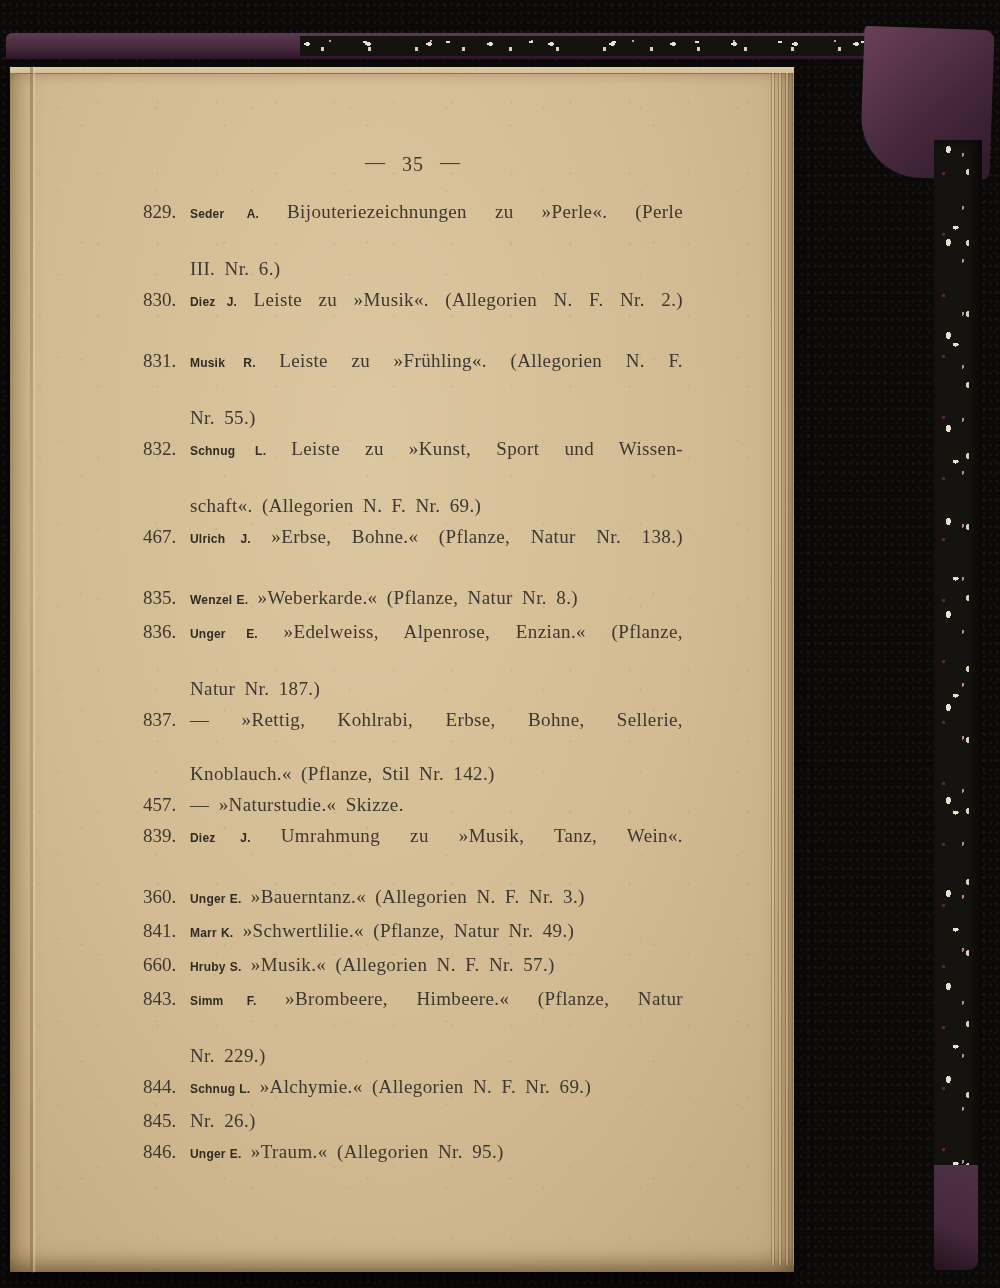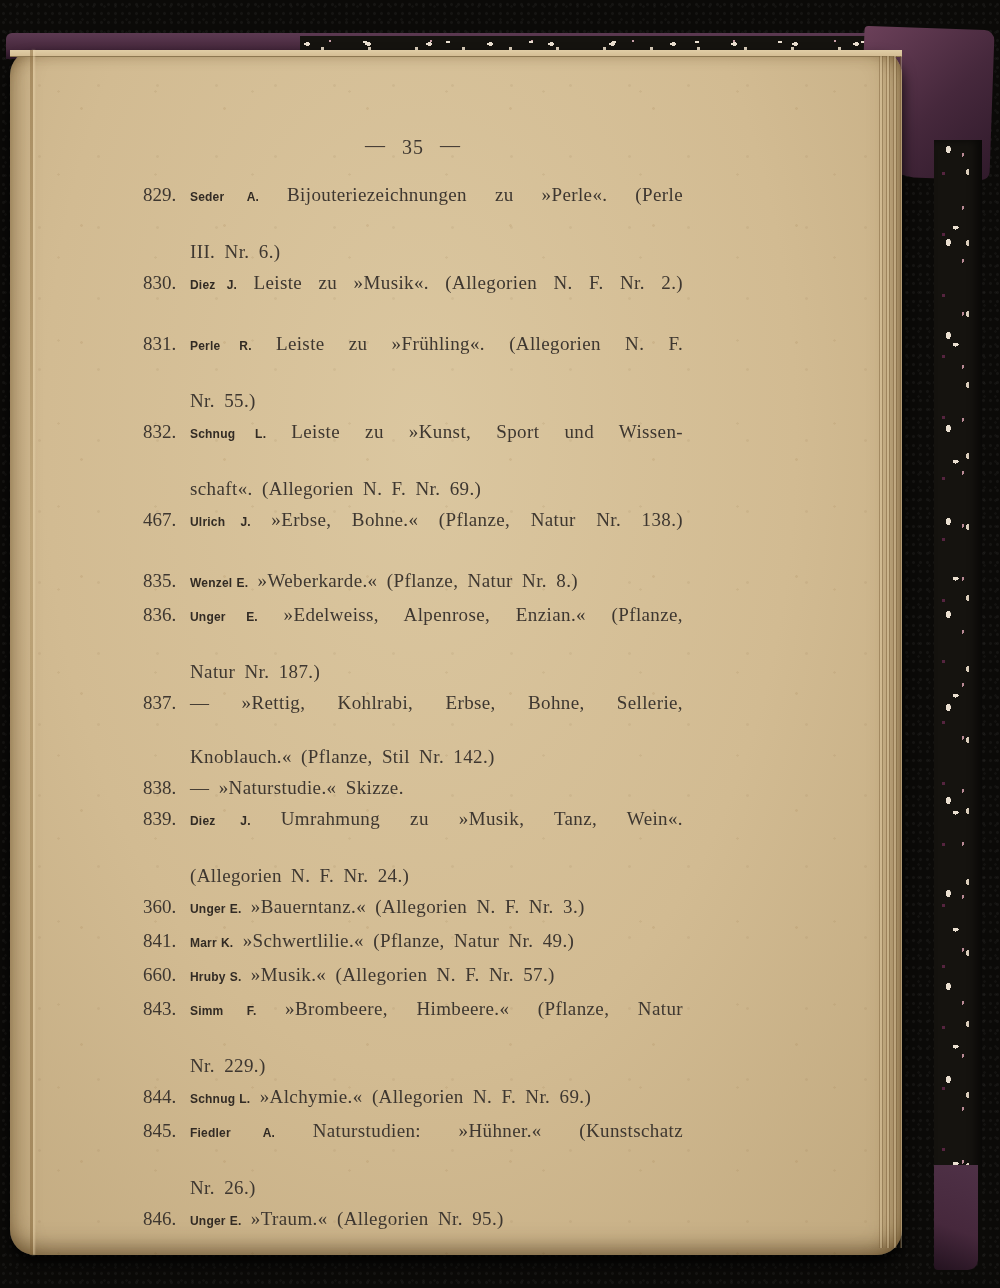--- a/index.html
+++ b/index.html
@@ -39,33 +39,33 @@
       radial-gradient(ellipse 3px 5px at 70% 45%, #ddd0bd 0 60%, transparent 61%),
       radial-gradient(ellipse 5px 3px at 45% 75%, var(--fleck) 0 60%, transparent 61%),
       radial-gradient(ellipse 2px 3px at 60% 28%, #b98a95 0 60%, transparent 61%),
       radial-gradient(ellipse 3px 3px at 20% 55%, #55243f 0 60%, transparent 61%);
     background-size:48px 93px, 48px 71px, 48px 117px, 48px 53px, 48px 61px;
     box-shadow:inset -6px 0 8px rgba(0,0,0,.6);}
   .corner-br{position:absolute;left:934px;top:1165px;width:44px;height:105px;
     background:linear-gradient(200deg,#4f3147,var(--leather) 60%,#23121f);
     border-radius:0 0 10px 4px;}
   
-  .page{position:absolute;left:10px;top:50px;width:892px;height:1205px;
+  .page{position:absolute;left:10px;top:67px;width:784px;height:1205px;
     background:
       radial-gradient(rgba(130,95,45,.10) 1px, transparent 1.6px),
       radial-gradient(rgba(150,110,60,.14) 1.2px, transparent 1.8px),
       radial-gradient(rgba(110,80,40,.08) 1px, transparent 1.5px),
       radial-gradient(ellipse at 46% 32%, var(--page_light) 0%, var(--page) 55%, var(--page_dark) 100%);
     background-size:97px 83px, 143px 117px, 59px 71px, 100% 100%;
     box-shadow:
       inset 0 12px 16px -9px rgba(85,58,20,.45),
       inset -20px 0 26px -15px rgba(85,58,20,.55),
       inset 22px 0 26px -17px rgba(85,58,20,.4),
       inset 0 -18px 22px -12px rgba(60,40,12,.55),
-      0 8px 14px rgba(0,0,0,.8); border-radius: 25px;}
+      0 8px 14px rgba(0,0,0,.8);}
   .fore-edge{position:absolute;left:0;top:0;width:100%;height:7px;
     background:linear-gradient(180deg,#e0cda6,#d4bd94);
     border-bottom:1px solid #8d7751;}
   .crease{position:absolute;left:20px;top:0;width:3px;height:100%;
     background:linear-gradient(180deg,rgba(140,110,65,.55),rgba(150,120,70,.25) 40%,rgba(130,100,55,.5));
     box-shadow:2px 0 2px rgba(235,215,175,.5);}
   .stack{position:absolute;right:0;top:6px;width:26px;height:1192px;
     background:repeating-linear-gradient(90deg,
       rgba(0,0,0,0) 0 3px, rgba(120,92,55,.45) 3px 4px,
       rgba(230,210,170,.35) 4px 6px, rgba(105,80,45,.4) 6px 7px);}
@@ -112,21 +112,21 @@
           </div>
           <div class="entry">
             <div class="num">830.</div>
             <div class="ebody">
               <div class="line j"><span class="name">Diez J.</span> Leiste zu »Musik«. (Allegorien N. F. Nr. 2.)</div>
             </div>
           </div>
           <div class="entry">
             <div class="num">831.</div>
             <div class="ebody">
-              <div class="line j"><span class="name">Perle R.</span> Leiste zu »Frühling«. (Allegorien N. F.</div>
+              <div class="line j"><span class="name">Musik R.</span> Leiste zu »Frühling«. (Allegorien N. F.</div>
               <div class="line">Nr. 55.)</div>
             </div>
           </div>
           <div class="entry">
             <div class="num">832.</div>
             <div class="ebody">
               <div class="line j"><span class="name">Schnug L.</span> Leiste zu »Kunst, Sport und Wissen-</div>
               <div class="line">schaft«. (Allegorien N. F. Nr. 69.)</div>
             </div>
           </div>
@@ -150,30 +150,29 @@
             </div>
           </div>
           <div class="entry">
             <div class="num">837.</div>
             <div class="ebody">
               <div class="line j"><span>—</span> »Rettig, Kohlrabi, Erbse, Bohne, Sellerie,</div>
               <div class="line">Knoblauch.« (Pflanze, Stil Nr. 142.)</div>
             </div>
           </div>
           <div class="entry">
-            <div class="num">838.</div>
+            <div class="num">457.</div>
             <div class="ebody">
               <div class="line"><span>—</span> »Naturstudie.« Skizze.</div>
             </div>
           </div>
           <div class="entry">
             <div class="num">839.</div>
             <div class="ebody">
               <div class="line j"><span class="name">Diez J.</span> Umrahmung zu »Musik, Tanz, Wein«.</div>
-              <div class="line">(Allegorien N. F. Nr. 24.)</div>
             </div>
           </div>
           <div class="entry">
             <div class="num">360.</div>
             <div class="ebody">
               <div class="line"><span class="name">Unger E.</span> »Bauerntanz.« (Allegorien N. F. Nr. 3.)</div>
             </div>
           </div>
           <div class="entry">
             <div class="num">841.</div>
@@ -196,21 +195,20 @@
           </div>
           <div class="entry">
             <div class="num">844.</div>
             <div class="ebody">
               <div class="line"><span class="name">Schnug L.</span> »Alchymie.« (Allegorien N. F. Nr. 69.)</div>
             </div>
           </div>
           <div class="entry">
             <div class="num">845.</div>
             <div class="ebody">
-              <div class="line j"><span class="name">Fiedler A.</span> Naturstudien: »Hühner.« (Kunstschatz</div>
               <div class="line">Nr. 26.)</div>
             </div>
           </div>
           <div class="entry">
             <div class="num">846.</div>
             <div class="ebody">
               <div class="line"><span class="name">Unger E.</span> »Traum.« (Allegorien Nr. 95.)</div>
             </div>
           </div>
         </div>

